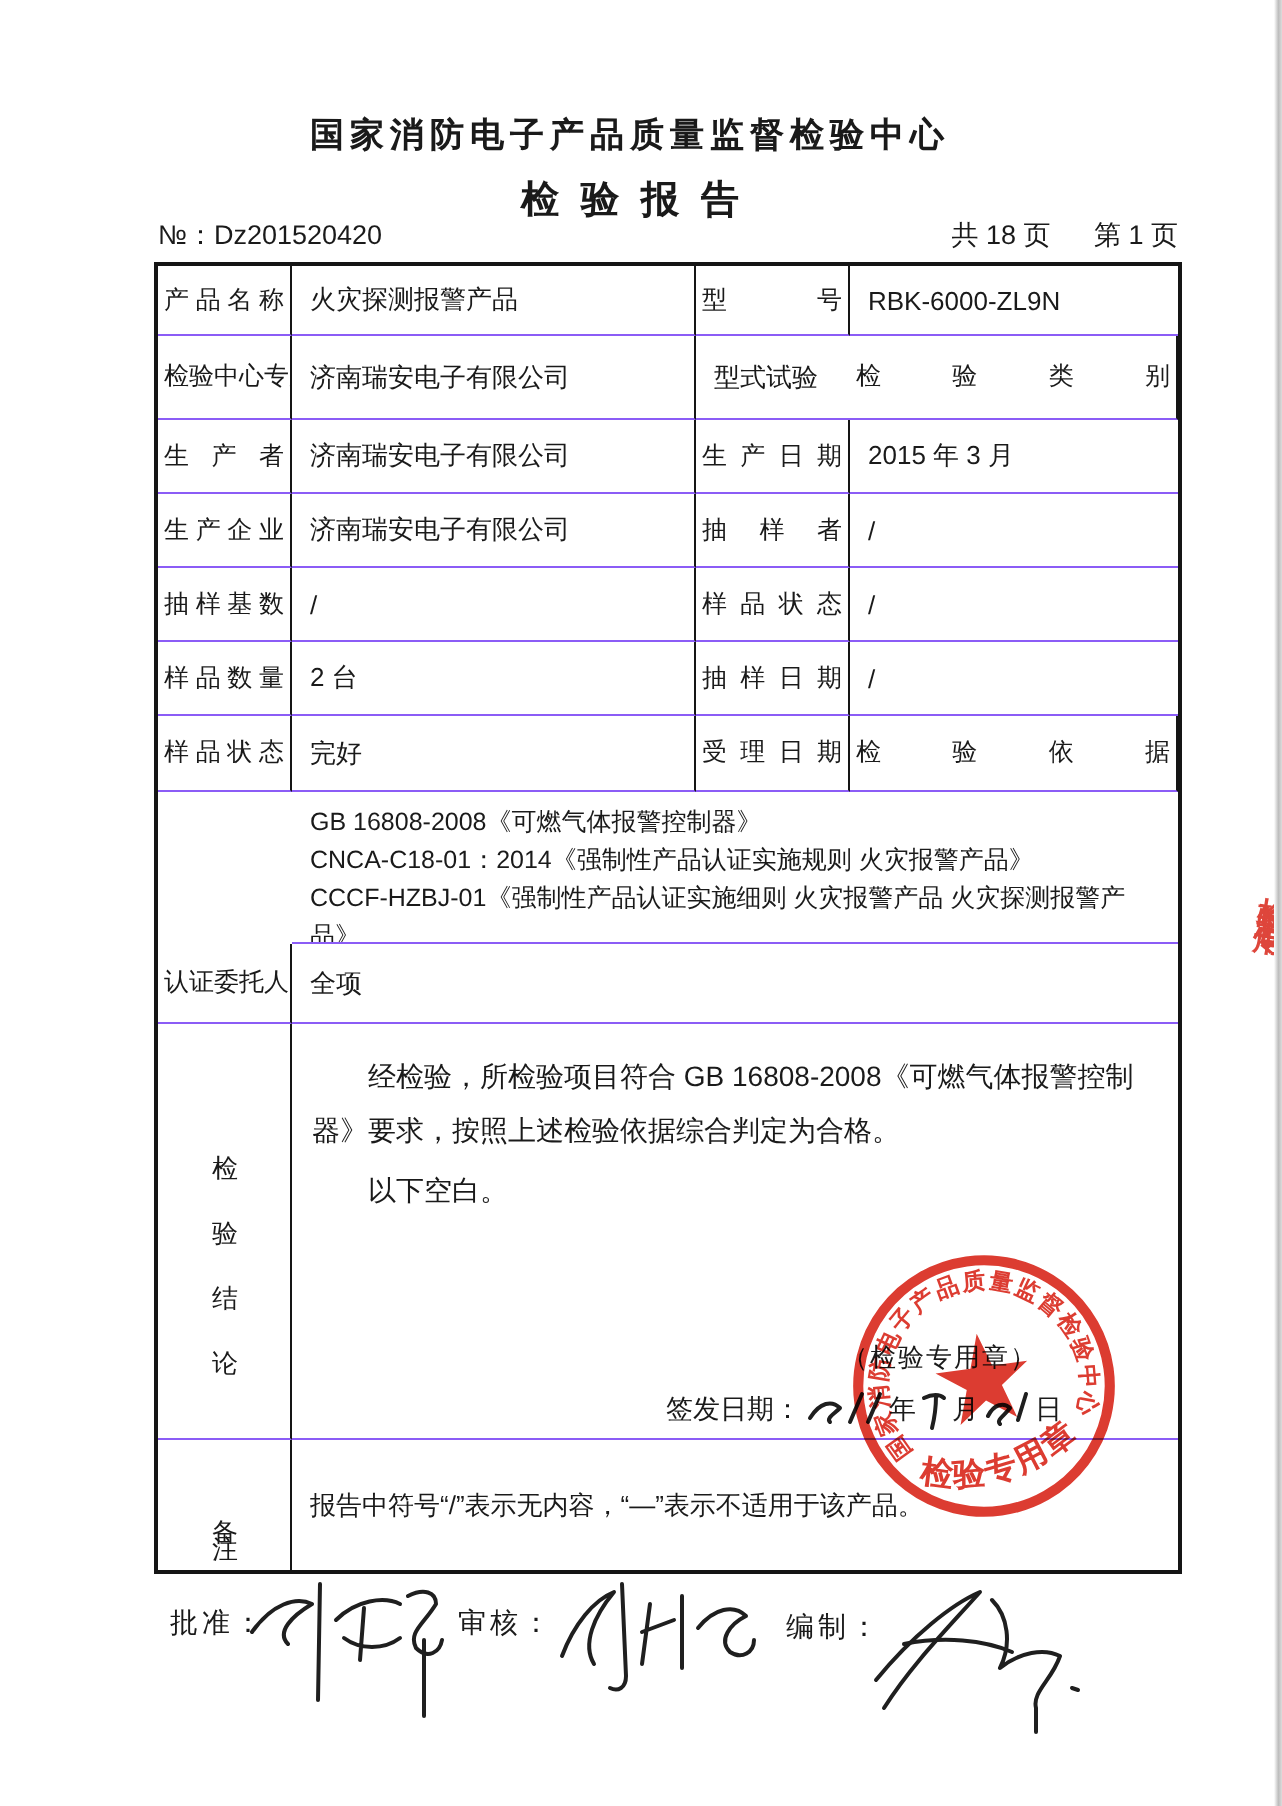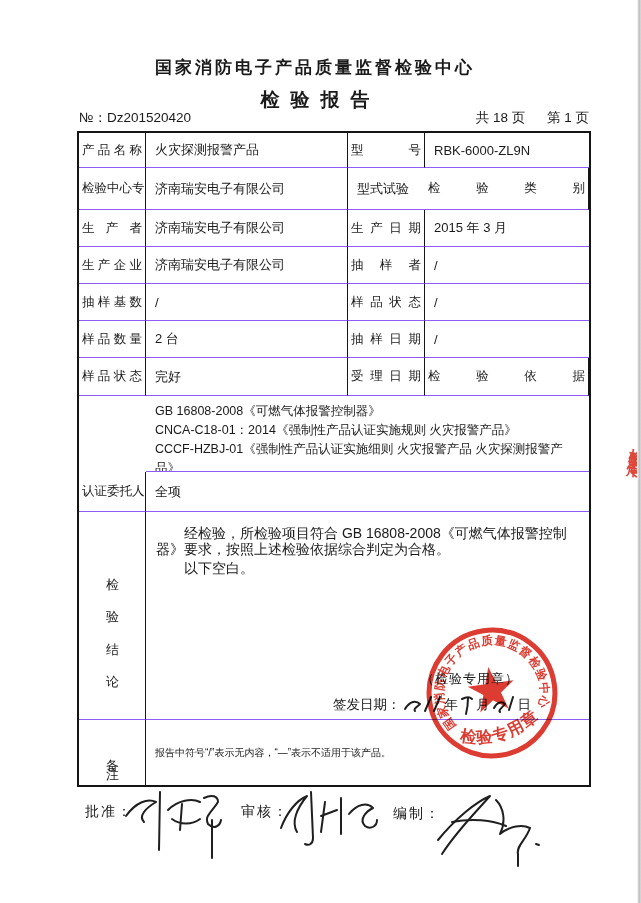--- a/index.html
+++ b/index.html
@@ -35,28 +35,28 @@
   .c.nr { border-right:none; }
   .c.nb { border-bottom:none; }
   .lab { padding:0 3px; font-size:12.5px; }
   .lab .j { display:block; width:100%; white-space:nowrap;
     text-align:justify; text-align-last:justify; }
   .val { padding-left:9px; font-size:13px; white-space:nowrap; }
   .wide { grid-column:2 / 5; }
   .basis-cell { display:block; padding:6px 8px 0 9px; font-size:12.5px; line-height:19px; }
   .items-cell { font-size:13px; }
   .concl-cell { display:block; position:relative; padding:13px 12px 0 10px;
-    font-size:14px; line-height:16px; }
+    font-size:14px; line-height:27px; }
   .concl-cell p { text-indent:2em; }
   .concl-cell .p2 { margin-top:3px; }
   .vlab { justify-content:center; font-size:13px; }
   .vlab .vtext { writing-mode:vertical-lr; text-orientation:upright; }
   .vlab.tall .vtext { letter-spacing:2.5em; margin-top:2.5em; }
   .vlab.short .vtext { letter-spacing:0.6em; margin-top:0.6em; }
-  .remark-cell { font-size:10px; padding-left:9px; }
+  .remark-cell { font-size:13px; padding-left:9px; }
 
   
   .seal-note { position:absolute; left:421px; top:670px; font-size:13px; letter-spacing:1px; }
   .sign-date { position:absolute; left:333px; top:694px; display:flex;
     align-items:center; font-size:13.5px; }
   .sign-date svg { margin:0 2px; }
   .hand { stroke:#1f1f1f; stroke-width:2; fill:none;
     stroke-linecap:round; stroke-linejoin:round; }
 
   
@@ -69,21 +69,21 @@
   
   .edge-seal { position:absolute; top:436px; right:0; width:22px; height:132px; overflow:hidden; }
   .edge-seal .frag { position:absolute; left:10px; top:2px; color:#d9261a; font-weight:bold;
     font-size:14px; writing-mode:vertical-rl; text-orientation:upright;
     letter-spacing:3px; transform:rotate(9deg); opacity:0.85; }
 
   
   .footer { position:absolute; left:77px; top:786px; width:540px; height:100px; }
   .f-label { position:absolute; font-size:14px; letter-spacing:2px; }
   .f-approve { left:8px; top:17px; }
-  .f-review { left:164px; top:17px; }
+  .f-review { left:152px; top:17px; }
   .f-prepare { left:316px; top:19px; }
   .sig { position:absolute; }
   .sig1 { left:45px; top:0; }
   .sig2 { left:200px; top:2px; }
   .sig3 { left:355px; top:2px; }
 </style>
 </head>
 <body>
 
 <div class="page">

